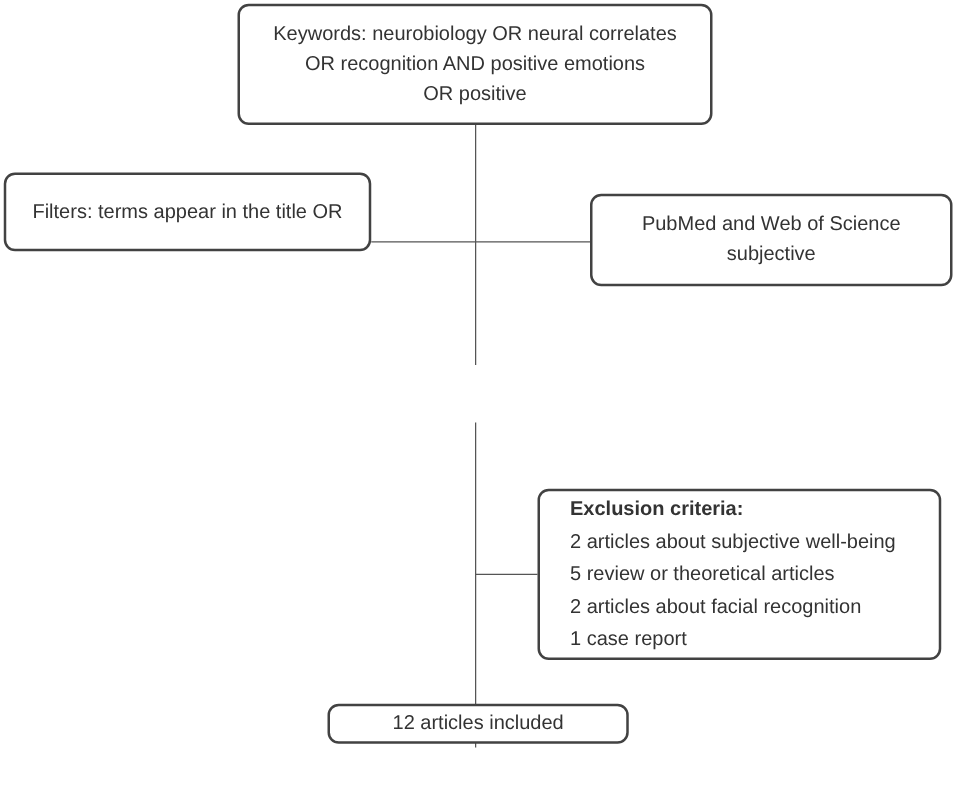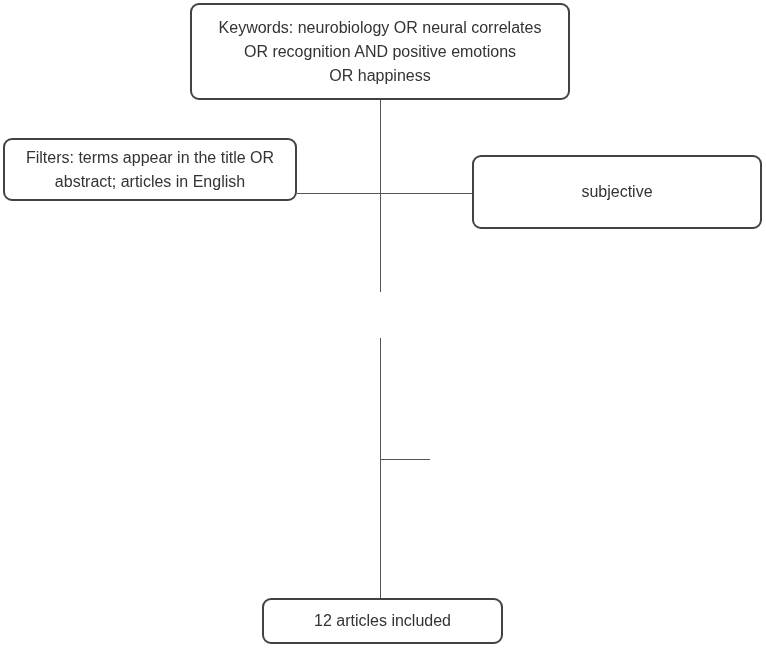--- a/index.html
+++ b/index.html
@@ -35,21 +35,21 @@
     color: var(--text);
   }
 
   .box--keywords  { left: 190px; top: 3px;   width: 380px; height: 97px;  }
   .box--filters   { left: 3px;   top: 138px; width: 294px; height: 63px;  }
   .box--databases { left: 472px; top: 155px; width: 290px; height: 74px;  }
   .box--found     { left: 262px; top: 292px; width: 240px; height: 46px;  }
   .box--excl      { left: 430px; top: 391px; width: 323px; height: 137px;
                     align-items: flex-start; text-align: left;
                     padding-left: 24px; padding-right: 8px; line-height: 26px; }
-  .box--included  { left: 262px; top: 598px; width: 241px; height: 46px;  }
+  .box--included  { left: 262px; top: 563px; width: 241px; height: 32px;  }
 
   .excl-title { font-weight: bold; }
 
   .line {
     position: absolute;
     background: var(--line);
   }
   .line.v { width: 1px; }
   .line.h { height: 1px; }
 
@@ -64,31 +64,38 @@
 <div class="canvas">
 
   <div class="line v line--top-vert"></div>
   <div class="line h line--mid-horiz"></div>
   <div class="line v line--low-vert"></div>
   <div class="line h line--excl-horiz"></div>
 
   <div class="box box--keywords">
     <div>Keywords: neurobiology OR neural correlates</div>
     <div>OR recognition AND positive emotions</div>
-    <div>OR happiness</div>
+    <div>OR positive</div>
   </div>
 
   <div class="box box--filters">
     <div>Filters: terms appear in the title OR</div>
-    <div>abstract; articles in English</div>
   </div>
 
   <div class="box box--databases">
+    <div>PubMed and Web of Science</div>
     <div>subjective</div>
   </div>
 
 
+  <div class="box box--excl">
+    <div class="excl-title">Exclusion criteria:</div>
+    <div>2 articles about subjective well-being</div>
+    <div>5 review or theoretical articles</div>
+    <div>2 articles about facial recognition</div>
+    <div>1 case report</div>
+  </div>
 
   <div class="box box--included">
     <div>12 articles included</div>
   </div>
 
 </div>
 
 </body></html>

